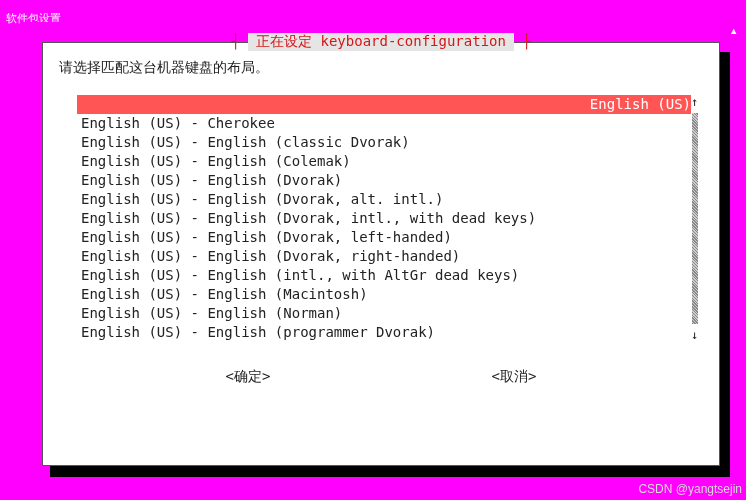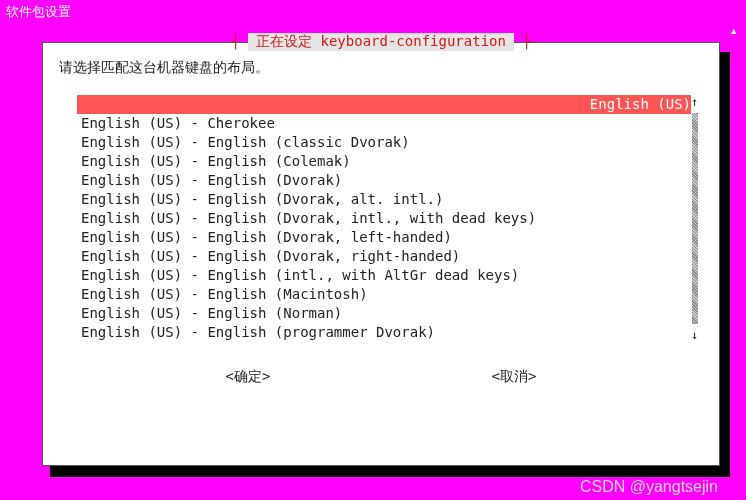--- a/index.html
+++ b/index.html
@@ -12,21 +12,22 @@
       height: 500px;
       background: #ff00ff;
       font-family: "DejaVu Sans Mono", "Consolas", monospace;
       font-size: 14px;
       position: relative;
       overflow: hidden;
     }
     .window-title {
       color: #ffffff;
       padding: 3px 6px;
-      font-size: 13px;
+      font-size: 11px;
+      margin-top: 8px;
     }
     .terminal-outer {
       position: absolute;
       top: 22px;
       left: 20px;
       right: 6px;
       bottom: 8px;
       background: #ff00ff;
     }
     .scrollbar-up {
@@ -131,23 +132,23 @@
       padding: 0 80px;
       gap: 48px;
     }
     .dlg-button {
       color: #222;
       cursor: pointer;
     }
     .watermark {
       position: absolute;
       bottom: 4px;
-      right: 28px;
+      right: 4px;
       color: #d9d9d9;
-      font-size: 16px;
+      font-size: 12px;
       font-family: Arial, sans-serif;
     }
   </style>
 </head>
 <body>
 
 <div class="window-title">软件包设置</div>
 
 <div class="terminal-outer">
   <div class="scrollbar-up">▴</div>

